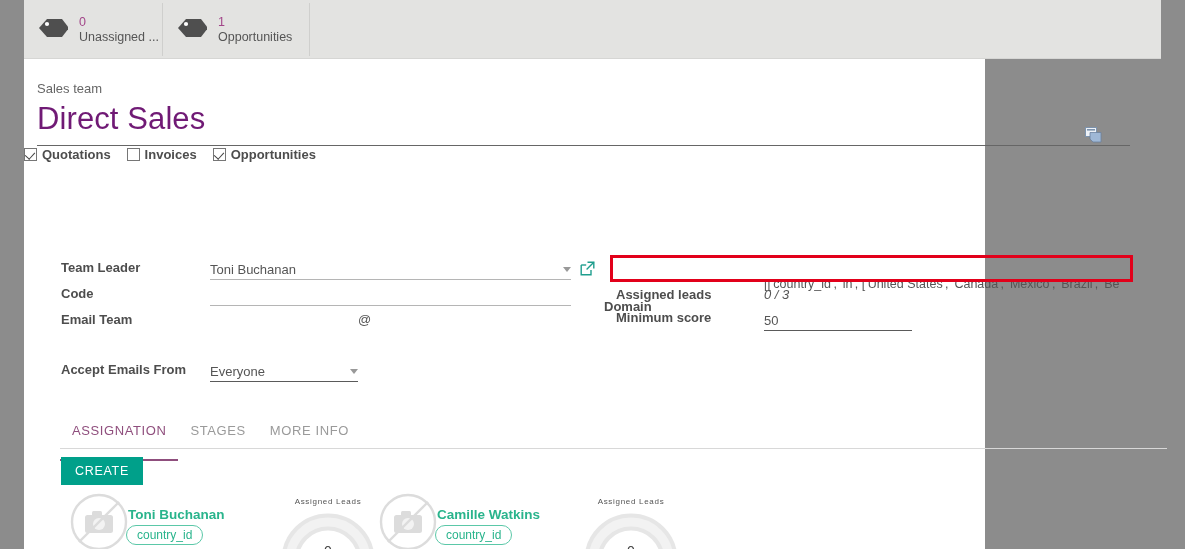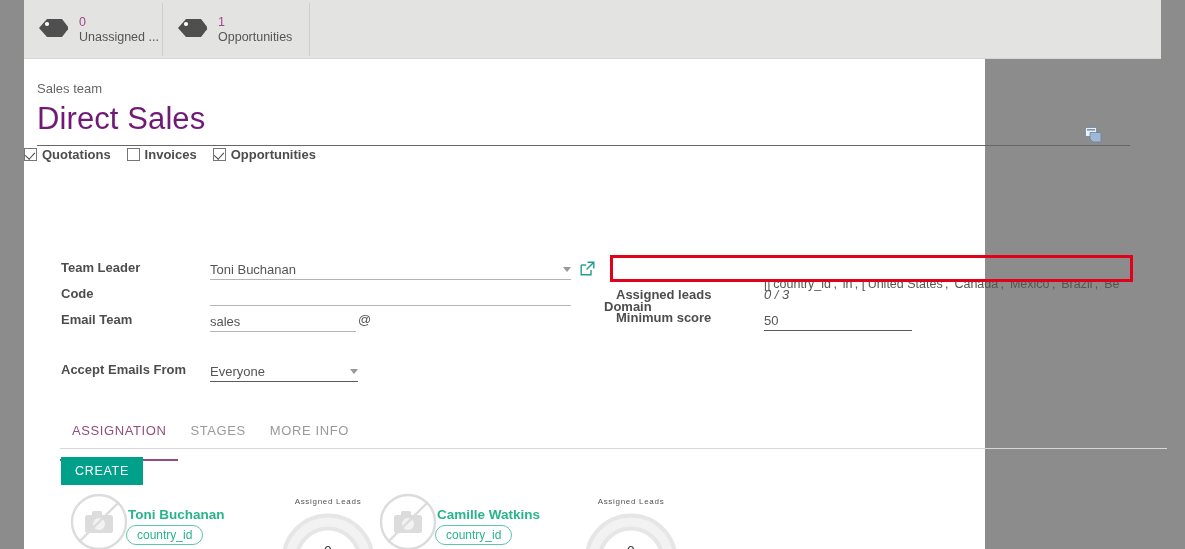--- a/index.html
+++ b/index.html
@@ -253,23 +253,20 @@
 
     <div class="inputline uline" id="in-team-leader">
       <span class="fvalue" style="flex:1">Toni Buchanan</span>
       <span class="caret"></span>
     </div>
 
     <div class="inputline uline" id="in-code">
       <span class="fvalue"></span>
     </div>
 
-    <div class="inputline uline" id="in-alias">
-      <span class="fvalue">sales</span>
-    </div>
     <span id="alias-at">@</span>
 
     <div class="inputline uline-dark" id="in-accept">
       <span class="fvalue" style="flex:1">Everyone</span>
       <span class="caret"></span>
     </div>
 
     <span id="ext-link">
       <svg width="15" height="15" viewBox="0 0 15 15">
         <path d="M1.2,4 L1.2,13.8 L11,13.8 L11,9" fill="none" stroke="#1f9e8e" stroke-width="1.4"></path>

